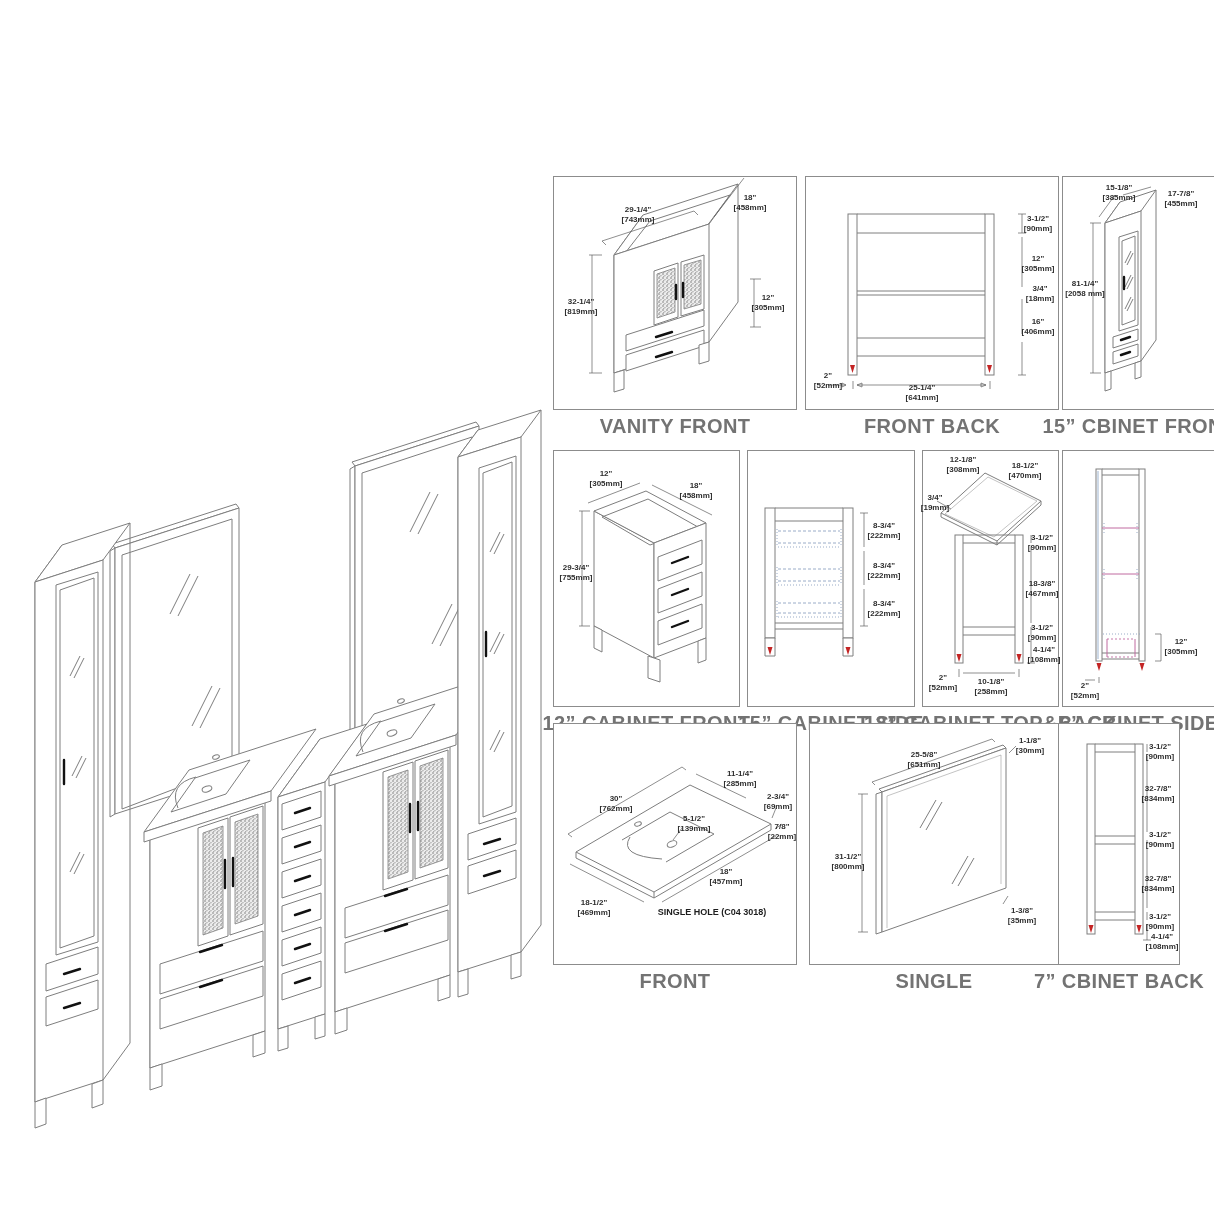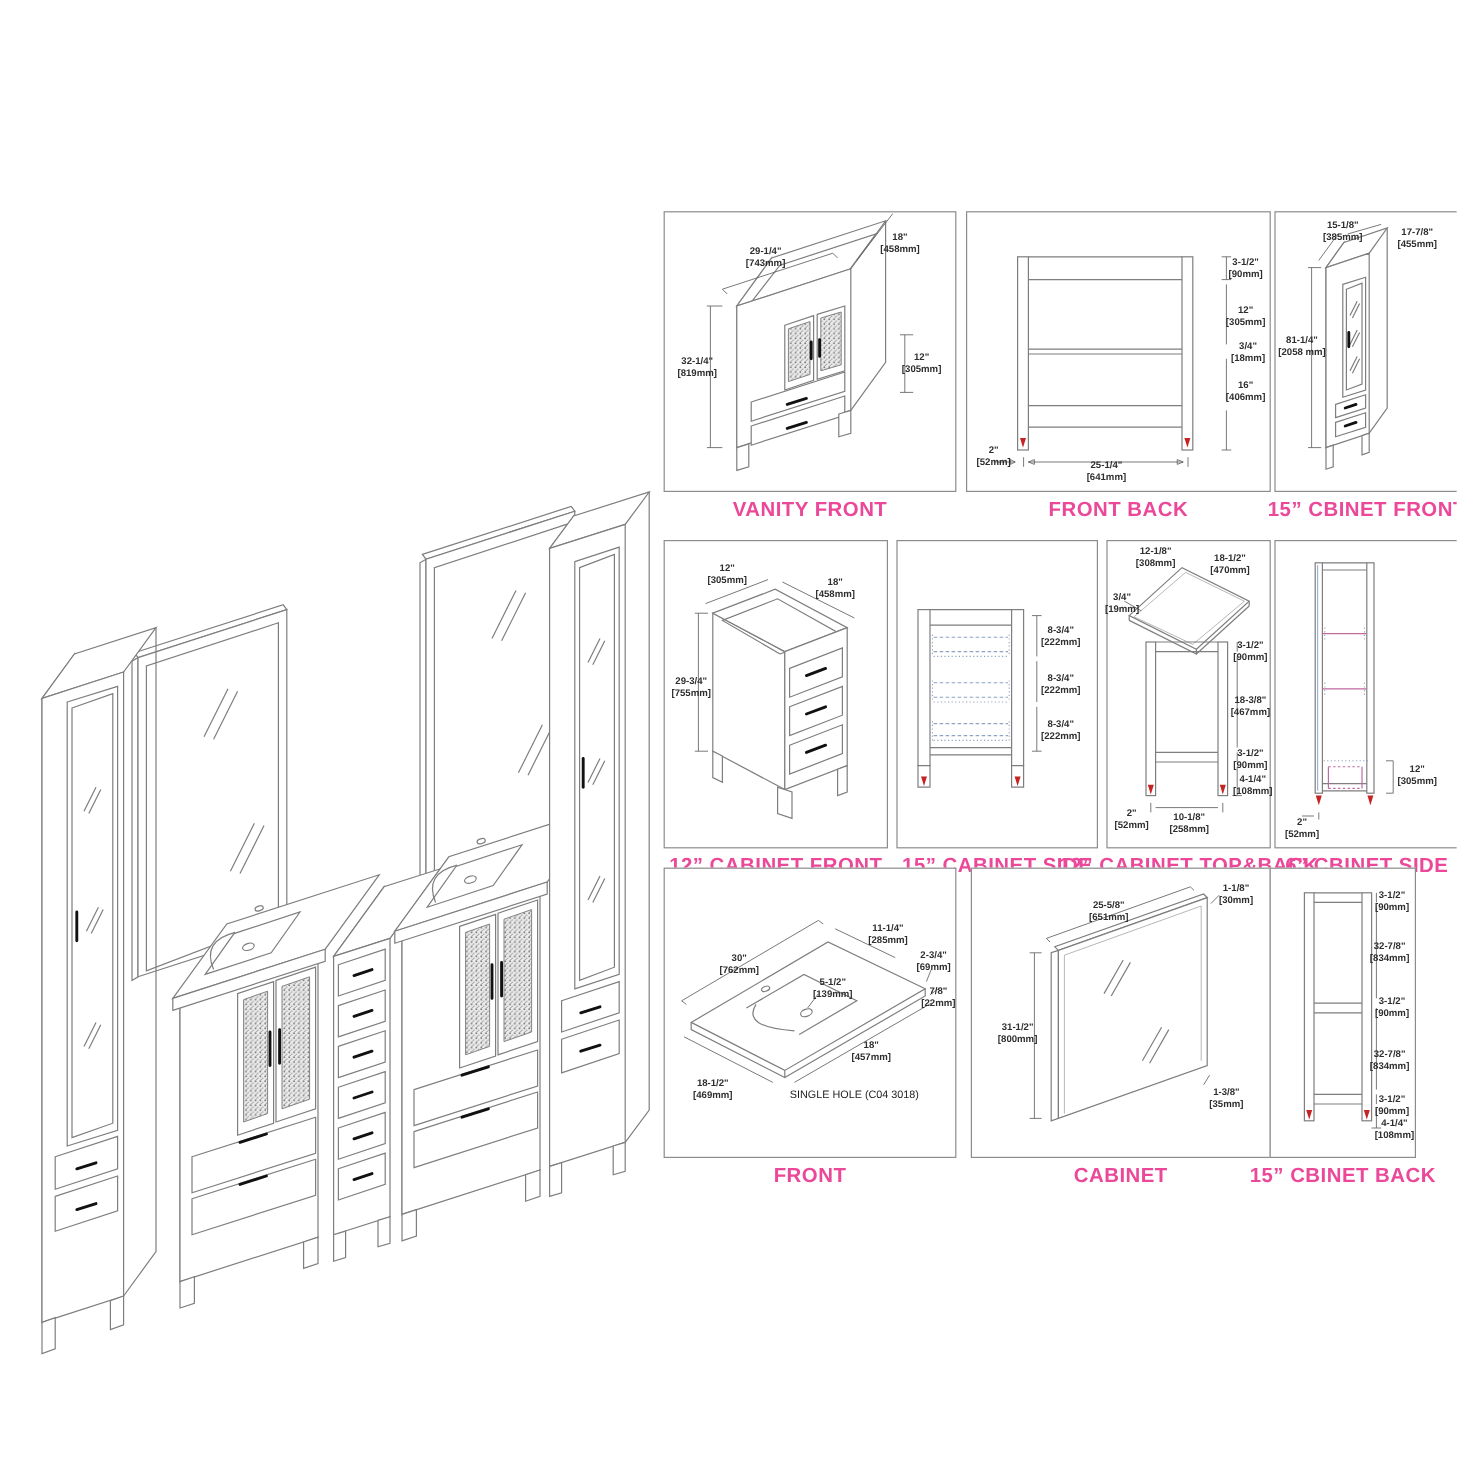--- a/index.html
+++ b/index.html
@@ -1,25 +1,25 @@
 <!DOCTYPE html>
 <html><head>
 <meta charset="utf-8">
 <style>
   html,body{margin:0;padding:0;background:#fff;}
   #canvas{position:relative;width:1214px;height:1214px;background:#ffffff;overflow:hidden;
           font-family:"Liberation Sans",sans-serif;}
   .panel{position:absolute;border:1px solid #8c8c8c;background:#fff;}
   .panel svg{position:absolute;left:0;top:0;}
   .cap{position:absolute;top:100%;left:50%;transform:translateX(-50%);margin-top:6px;
-       font-weight:bold;font-size:17px;letter-spacing:.4px;color:#ec4899;white-space:nowrap;}
+       font-weight:bold;font-size:20px;letter-spacing:.4px;color:#737373;white-space:nowrap;}
   .dim{position:absolute;transform:translate(-50%,-50%);text-align:center;
        font-size:8px;font-weight:bold;line-height:1.3;color:#2e2e2e;white-space:nowrap;z-index:3;}
   .dim b,.dim i{display:block;font-style:normal;font-weight:bold;}
-  .note{position:absolute;transform:translate(-50%,-50%);font-size:9px;font-weight:normal;color:#1d1d1d;white-space:nowrap;}
+  .note{position:absolute;transform:translate(-50%,-50%);font-size:9px;font-weight:bold;color:#1d1d1d;white-space:nowrap;}
   
   .fc{fill:#ffffff;stroke:#7e7e7e;stroke-width:1;}
   .ln{fill:none;stroke:#7e7e7e;stroke-width:1;}
   .thin{fill:none;stroke:#9a9a9a;stroke-width:.6;}
   .dl{fill:none;stroke:#5f5f5f;stroke-width:.7;}
   .hd{fill:none;stroke:#111;stroke-width:2.4;stroke-linecap:round;}
   .dash{fill:none;stroke:#8fa3c2;stroke-width:.9;stroke-dasharray:3 2;}
   .dots{fill:none;stroke:#8fa3c2;stroke-width:.9;stroke-dasharray:1 2;}
   .mag{fill:none;stroke:#c06aa0;stroke-width:1;}
   .magd{fill:none;stroke:#c06aa0;stroke-width:.9;stroke-dasharray:2 2;}
@@ -456,21 +456,21 @@
         <i>[30mm]</i>
       </div>
     <div class="dim" style="left:38px;top:138px">
         <b>31-1/2"</b>
         <i>[800mm]</i>
       </div>
     <div class="dim" style="left:212px;top:192px">
         <b>1-3/8"</b>
         <i>[35mm]</i>
       </div>
-    <div class="cap">CABINET</div>
+    <div class="cap">SINGLE</div>
   </div>
 
   <div class="panel" style="left:1058px;top:723px;width:120px;height:240px">
     <svg width="120" height="240" viewBox="0 0 120 240">
       <rect class="fc" x="28" y="20" width="8" height="190"></rect>
       <rect class="fc" x="76" y="20" width="8" height="190"></rect>
       <path class="ln" d="M36,20 L76,20 M36,28 L76,28 M36,112 L76,112 M36,120 L76,120 M36,188 L76,188 M36,196 L76,196"></path>
       <polygon class="red" points="29.5,201 34.5,201 32,209"></polygon>
       <polygon class="red" points="77.5,201 82.5,201 80,209"></polygon>
       <path class="dl" d="M88,20 L88,28 M88,32 L88,108 M88,116 L88,120 M88,124 L88,184 M88,188 L88,196 M88,200 L88,216 M84,216 L92,216"></path>
@@ -492,16 +492,16 @@
         <i>[834mm]</i>
       </div>
     <div class="dim" style="left:101px;top:198px">
         <b>3-1/2"</b>
         <i>[90mm]</i>
       </div>
     <div class="dim" style="left:103px;top:218px">
         <b>4-1/4"</b>
         <i>[108mm]</i>
       </div>
-    <div class="cap">15” CBINET BACK</div>
+    <div class="cap">7” CBINET BACK</div>
   </div>
 
 </div>
 
 </body></html>

